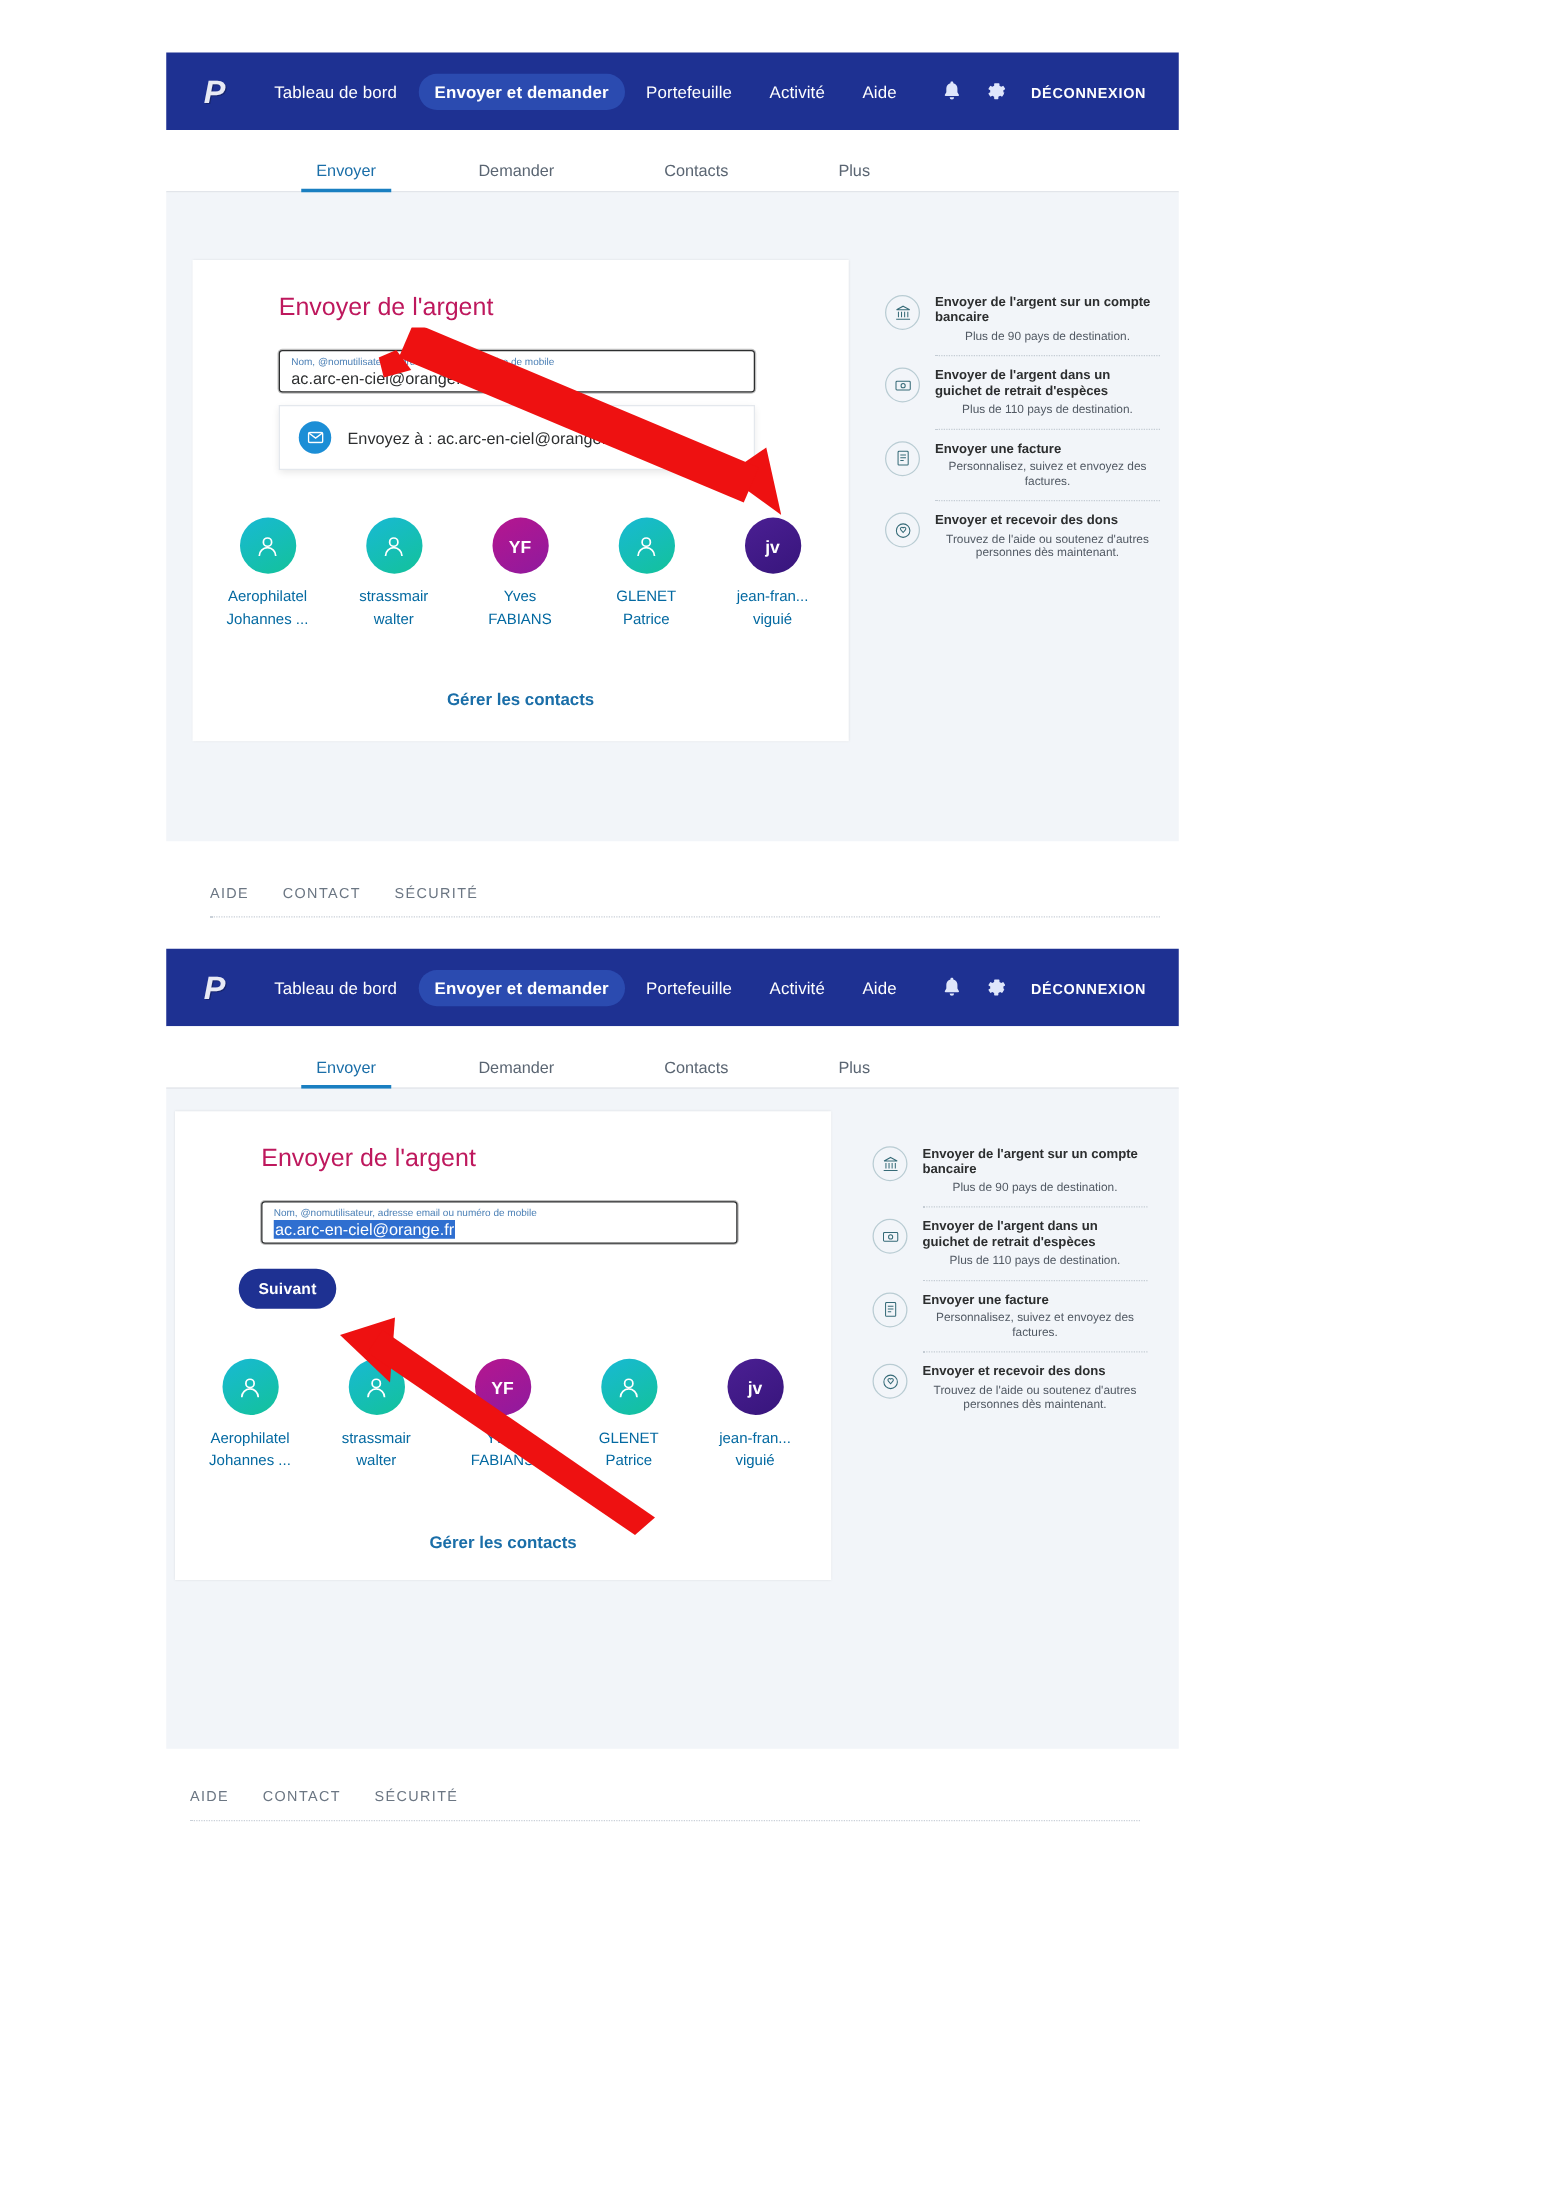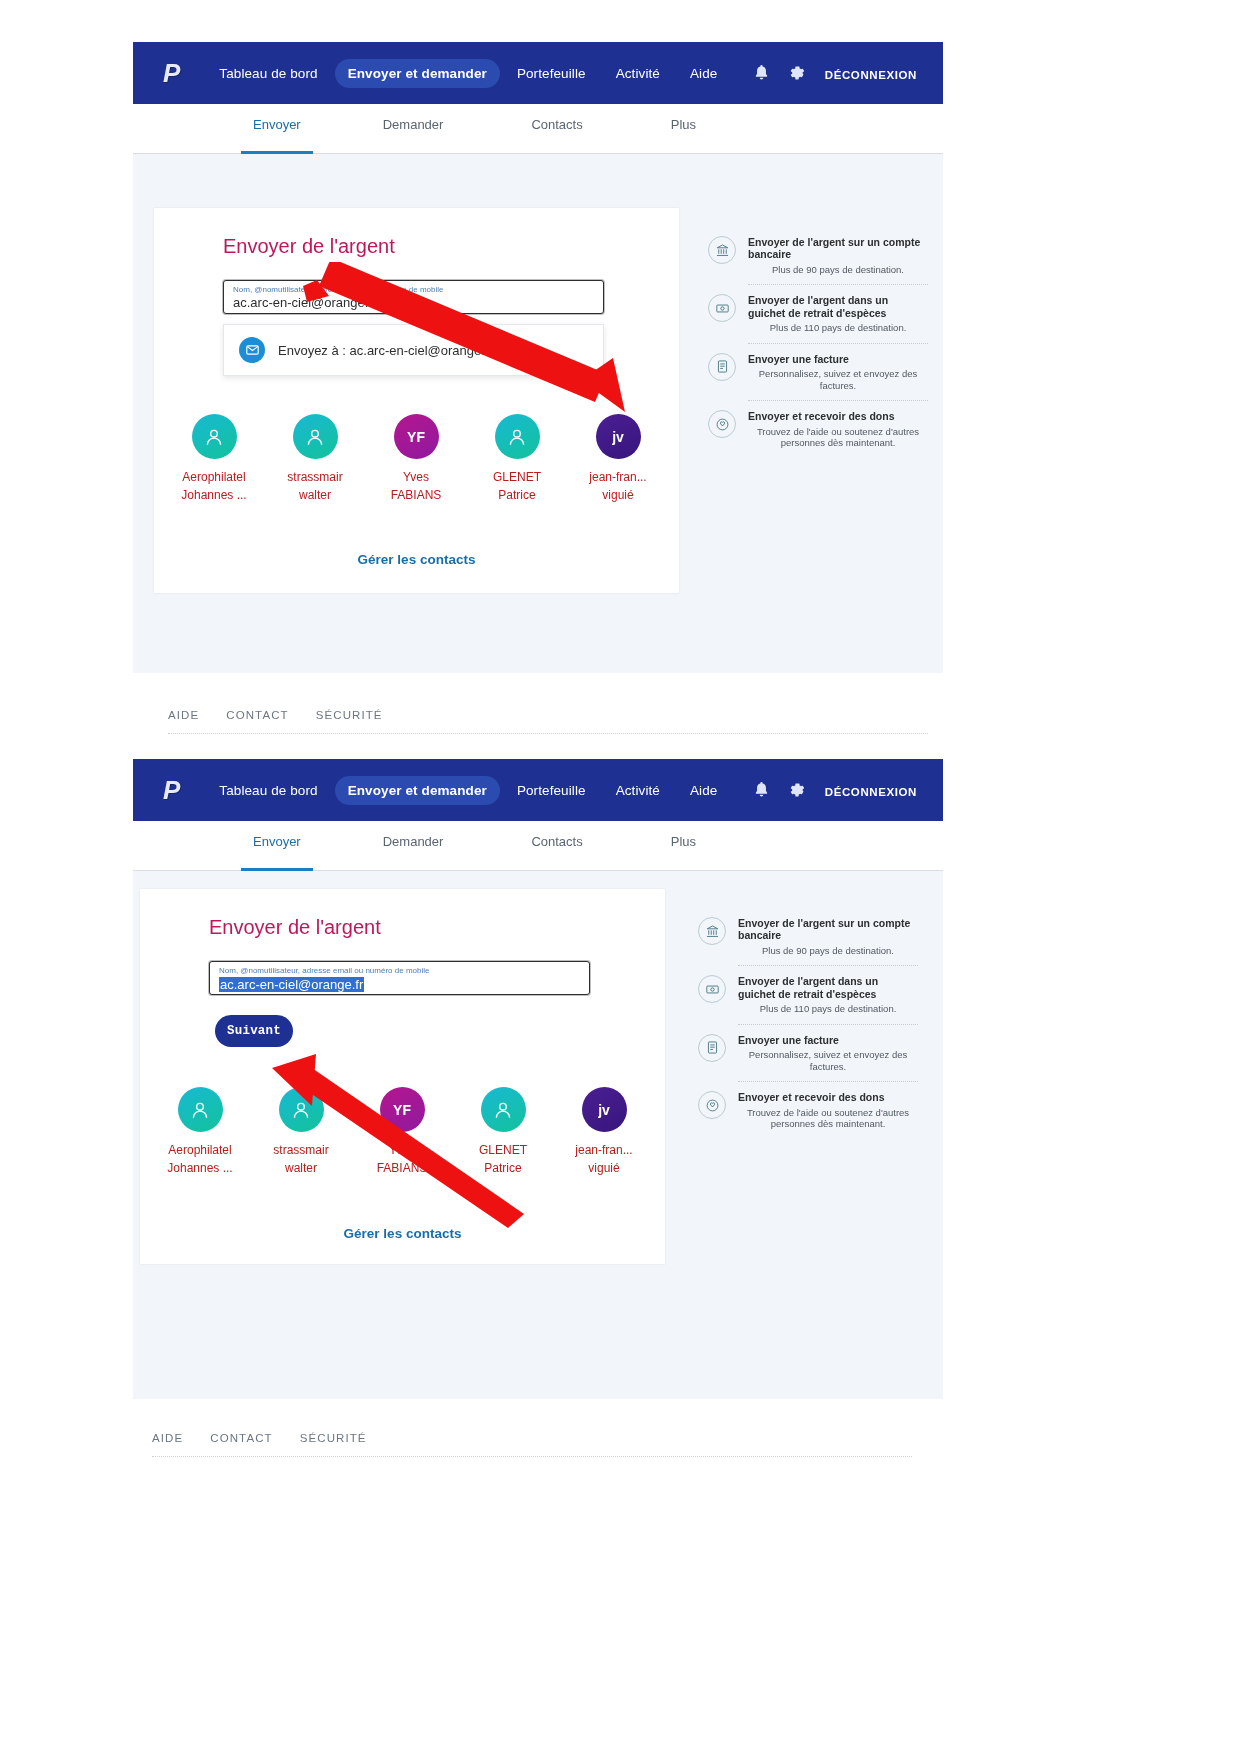--- a/index.html
+++ b/index.html
@@ -59,21 +59,21 @@
   .subtabs {
     background:#fff;
     display:flex;
     align-items:flex-end;
     height:100%;
     border-bottom:1px solid #d9dde3;
     padding-left: 120px;
   }
   .subtab {
     color:#5a6572;
-    padding-bottom: 21px;
+    padding-bottom: 9px;
     position: relative;
     white-space: nowrap;
   }
   .subtab.active { color:#1a6ea8; }
   .subtab.active:after {
     content:"";
     position:absolute; left:-12px; right:-12px; bottom:-1px;
     height:3px; background:#1a7fc1;
   }
 
@@ -128,21 +128,21 @@
   .contacts { position:absolute; display:flex; }
   .contact { display:flex; flex-direction:column; align-items:center; }
   .av {
     border-radius:50%;
     display:flex; align-items:center; justify-content:center;
     color:#fff; font-weight:bold;
     background: linear-gradient(150deg,#18b9d4 0%, #13c29a 100%);
   }
   .av.purple { background: linear-gradient(150deg,#b5168f 0%, #8f1a9e 100%); }
   .av.darkpurple { background: linear-gradient(150deg,#4b1f93 0%, #37157c 100%); }
-  .c-name { color:#b91c1c; text-align:center; white-space:nowrap; }
+  .c-name { color:#0369a1; text-align:center; white-space:nowrap; }
   .manage { position:absolute; color:#1a6ea8; font-weight:bold; text-align:center; width:100%; }
 
   
   .info { position:absolute; }
   .info-row { display:flex; align-items:flex-start; }
   .info-ico {
     flex:0 0 auto;
     border-radius:50%;
     border:1px solid #b9ccd3;
     display:flex; align-items:center; justify-content:center;
@@ -379,21 +379,21 @@
       <div class="card" style="left:7px; top:18px; width:525px; height:375px;">
         <div class="card-title" style="position:absolute; left:69px; top:27px; font-size:20px;">Envoyer de l'argent</div>
 
         <div class="field" style="left:69px; top:72px; width:381px; height:34px;">
           <div class="field-label" style="position:absolute; left:9px; top:4px; font-size:8px;">Nom, @nomutilisateur, adresse email ou numéro de mobile</div>
           <div style="position:absolute; left:9px; top:13px;">
             <span class="field-value sel" style="font-size:13px; padding:0 1px;">ac.arc-en-ciel@orange.fr</span>
           </div>
         </div>
 
-        <button class="btn-next" style="left:75px; top:126px; width:78px; height:32px; font-size:12.5px;font-family:Liberation Mono, monospace;">Suivant</button>
+        <button class="btn-next" style="left:51px; top:126px; width:78px; height:32px; font-size:12.5px;">Suivant</button>
 
         <div class="contacts" style="left:16px; top:198px; width:493px;">
           <div class="contact" style="width:88px;">
             <span class="av" style="width:45px;height:45px;">
               <svg width="22" height="22" viewBox="0 0 24 24" fill="none" stroke="#fff" stroke-width="1.5">
                   <circle cx="12" cy="8.4" r="3.6"></circle>
                   <path d="M4.8 20.4a7.2 7.2 0 0 1 14.4 0"></path>
                 </svg>
             </span>
             <span class="c-name" style="margin-top:11px; font-size:12px;">Aerophilatel</span>

